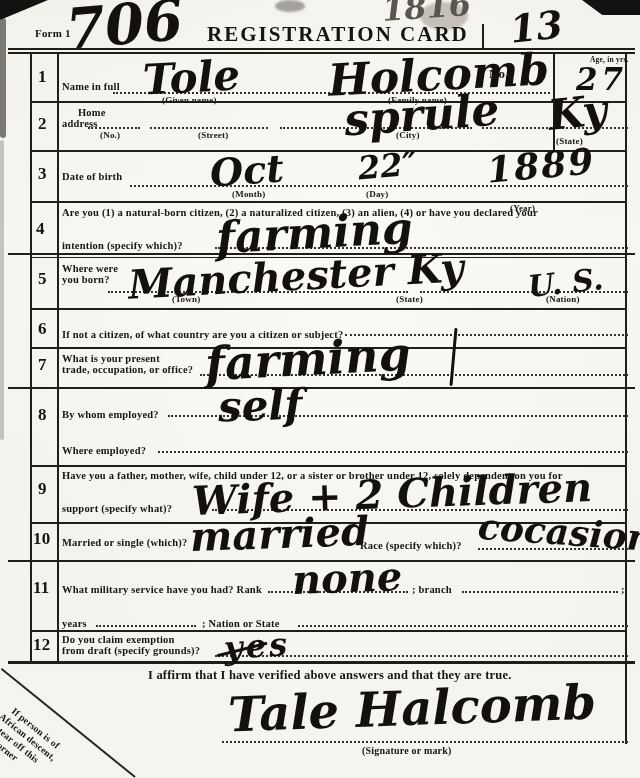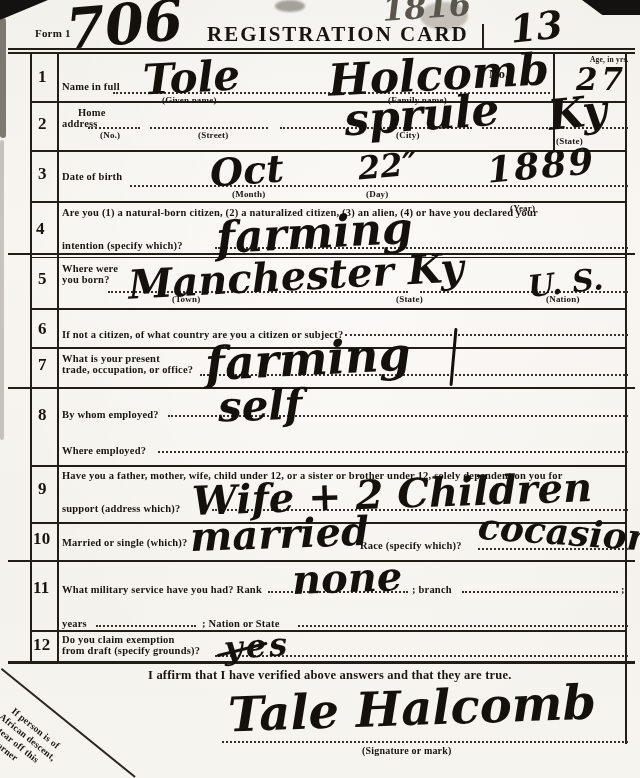--- a/index.html
+++ b/index.html
@@ -126,21 +126,21 @@
 
   <div class="abs pl num" style="left:38px;top:404px;">8</div>
   <div class="abs pl" style="left:62px;top:408px;">By whom employed?</div>
   <div class="abs dot" style="left:168px;top:415px;width:460px;"></div>
   <div class="abs hand" style="left:218px;top:385px;font-size:42px;transform:rotate(-2deg);">self</div>
   <div class="abs pl" style="left:62px;top:444px;">Where employed?</div>
   <div class="abs dot" style="left:158px;top:451px;width:470px;"></div>
 
   <div class="abs pl num" style="left:38px;top:478px;">9</div>
   <div class="abs pl" style="left:62px;top:469px;">Have you a father, mother, wife, child under 12, or a sister or brother under 12, solely dependent on you for</div>
-  <div class="abs pl" style="left:62px;top:502px;">support (address which)?</div>
+  <div class="abs pl" style="left:62px;top:502px;">support (specify what)?</div>
   <div class="abs dot" style="left:212px;top:509px;width:416px;"></div>
   <div class="abs hand" style="left:192px;top:474px;font-size:40px;transform:rotate(-2deg);">Wife + 2 Children</div>
 
   <div class="abs pl num" style="left:33px;top:528px;">10</div>
   <div class="abs pl" style="left:62px;top:536px;">Married or single (which)?</div>
   <div class="abs hand" style="left:190px;top:514px;font-size:40px;transform:rotate(-2deg);">married</div>
   <div class="abs pl" style="left:360px;top:539px;">Race (specify which)?</div>
   <div class="abs dot" style="left:478px;top:548px;width:150px;"></div>
   <div class="abs hand" style="left:478px;top:514px;font-size:36px;transform:rotate(4deg);">cocasion</div>
 

